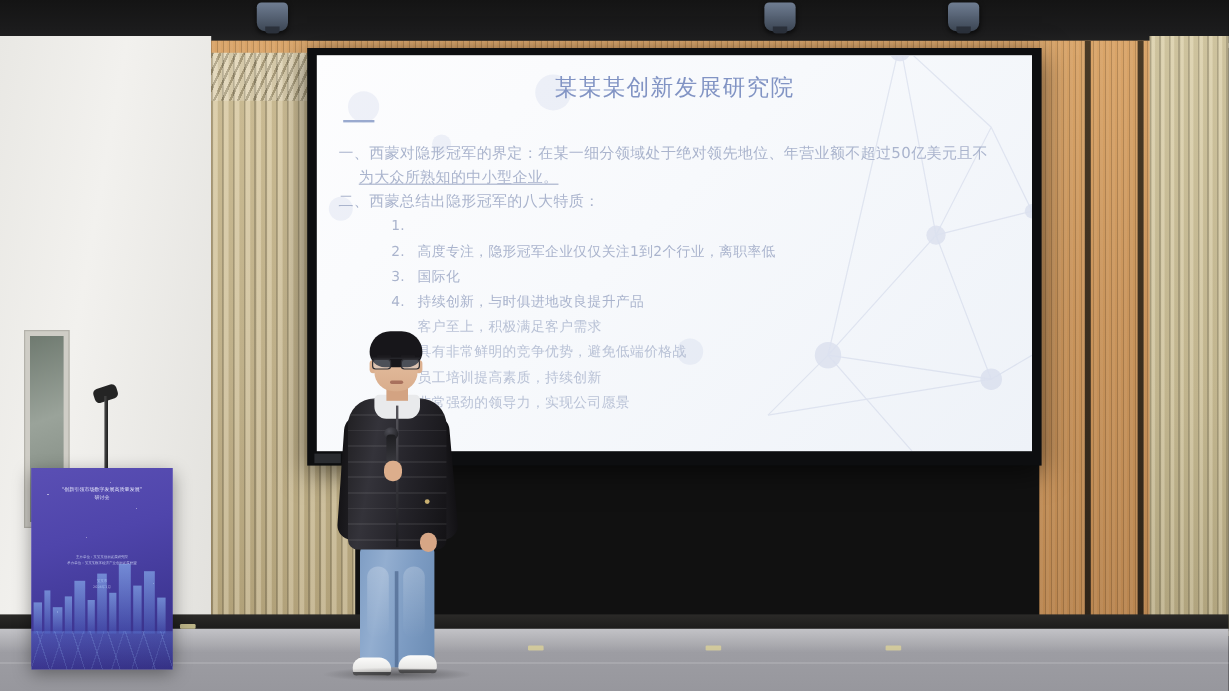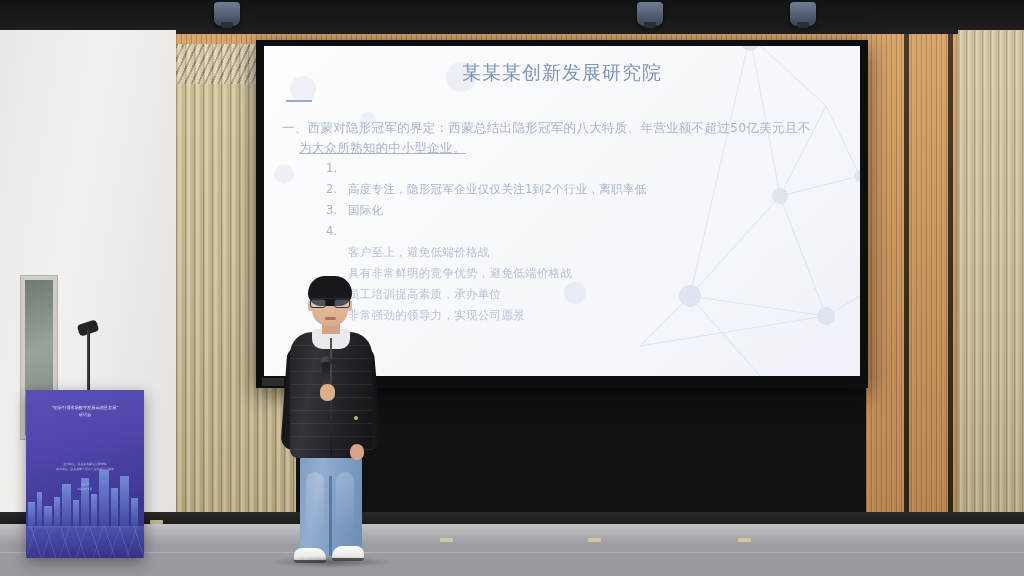--- a/index.html
+++ b/index.html
@@ -381,50 +381,54 @@
     <div class="blob" style="left:182px; top:16px;  width:30px; height:30px;"></div>
     <div class="blob" style="left:96px;  top:66px;  width:16px; height:16px;"></div>
     <div class="blob" style="left:10px;  top:118px; width:20px; height:20px;"></div>
     <div class="blob" style="left:300px; top:236px; width:22px; height:22px;"></div>
 
     <div class="slide-title">某某某创新发展研究院</div>
     <div class="slide-rule"></div>
 
     <div class="slide-body">
       <div class="lv1">
-        <span>一、</span><span>西蒙对隐形冠军的界定：西蒙总结出隐形冠军的八大特质、年营业额不超过50亿美元且不</span>
+        <span>一、</span><span>西蒙对隐形冠军的界定：在某一细分领域处于绝对领先地位、年营业额不超过50亿美元且不</span>
       </div>
       <div class="lv1-cont">为大众所熟知的中小型企业。</div>
 
+      <div class="lv1">
+        <span>二、</span><span>西蒙总结出隐形冠军的八大特质：</span>
+      </div>
 
       <div class="lv2">
         <span class="num">1.</span>
       </div>
       <div class="lv2">
         <span class="num">2.</span>
         <span>高度专注，隐形冠军企业仅仅关注1到2个行业，离职率低</span>
       </div>
       <div class="lv2">
         <span class="num">3.</span>
         <span>国际化</span>
       </div>
       <div class="lv2">
         <span class="num">4.</span>
+        <span>持续创新，与时俱进地改良提升产品</span>
       </div>
       <div class="lv2 faded">
         <span class="num"></span>
-        <span>客户至上，避免低端价格战</span>
+        <span>客户至上，积极满足客户需求</span>
       </div>
       <div class="lv2 faded">
         <span class="num"></span>
         <span>具有非常鲜明的竞争优势，避免低端价格战</span>
       </div>
       <div class="lv2 faded">
         <span class="num"></span>
-        <span>员工培训提高素质，承办单位</span>
+        <span>员工培训提高素质，持续创新</span>
       </div>
       <div class="lv2 faded">
         <span class="num"></span>
         <span>非常强劲的领导力，实现公司愿景</span>
       </div>
     </div>
   </div>
 
   <div class="baseboard"></div>
   <div class="floor"></div>

